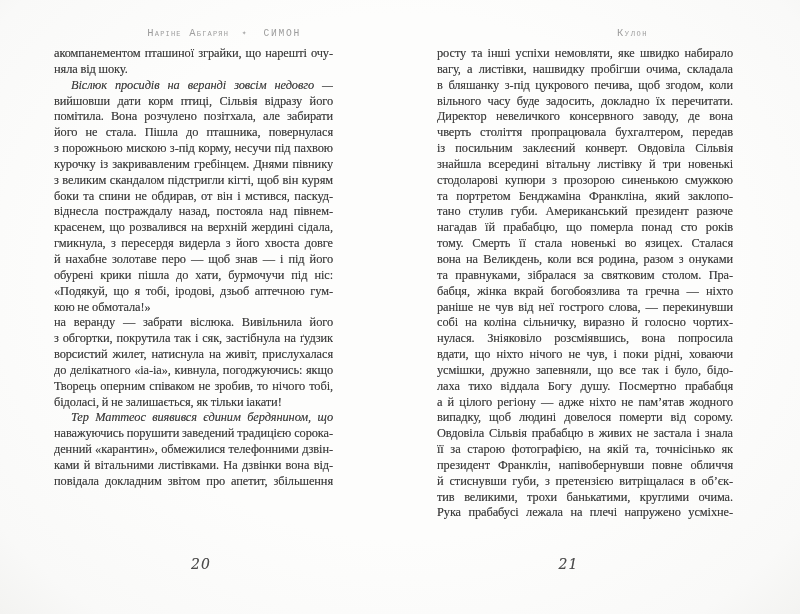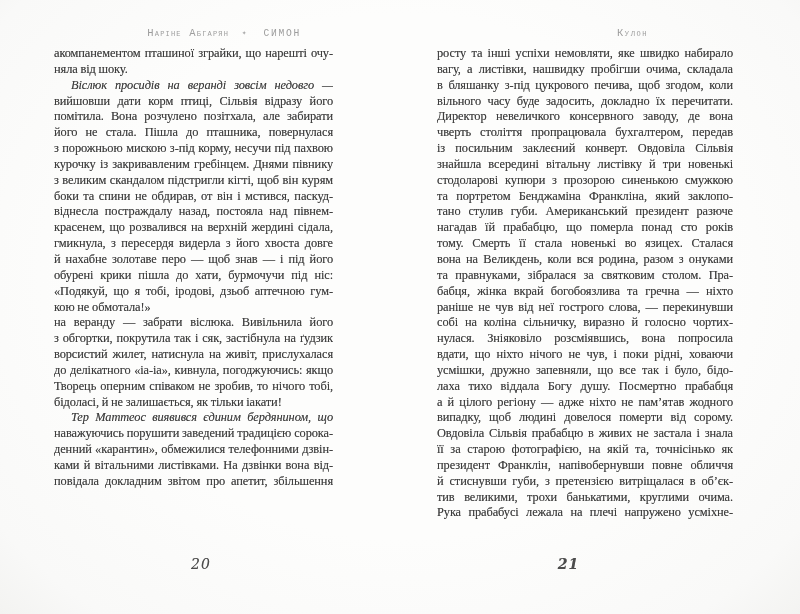--- a/index.html
+++ b/index.html
@@ -46,21 +46,21 @@
   .line.para-end{text-align-last:left;}
   .line.indent{text-indent:17px;font-style:italic;}
 
   .folio{
     position:absolute;top:534px;left:0;right:0;
     text-align:center;
     font-family:"DejaVu Serif", serif;font-style:italic;
     font-size:14px;color:#4c4c4c;letter-spacing:1px;
     text-shadow:0 0 .5px rgba(70,70,70,.5);
   }
-  .page-right .folio{transform:translateX(-24px);font-weight:bold;}
+  .page-right .folio{transform:translateX(-24px);}
 </style>
 </head>
 <body>
 
 <div class="scan">
 
   <div class="page page-left">
     <div class="running-head">
       <span class="author">Наріне Абгарян</span>
       <span class="sep">✦</span>

